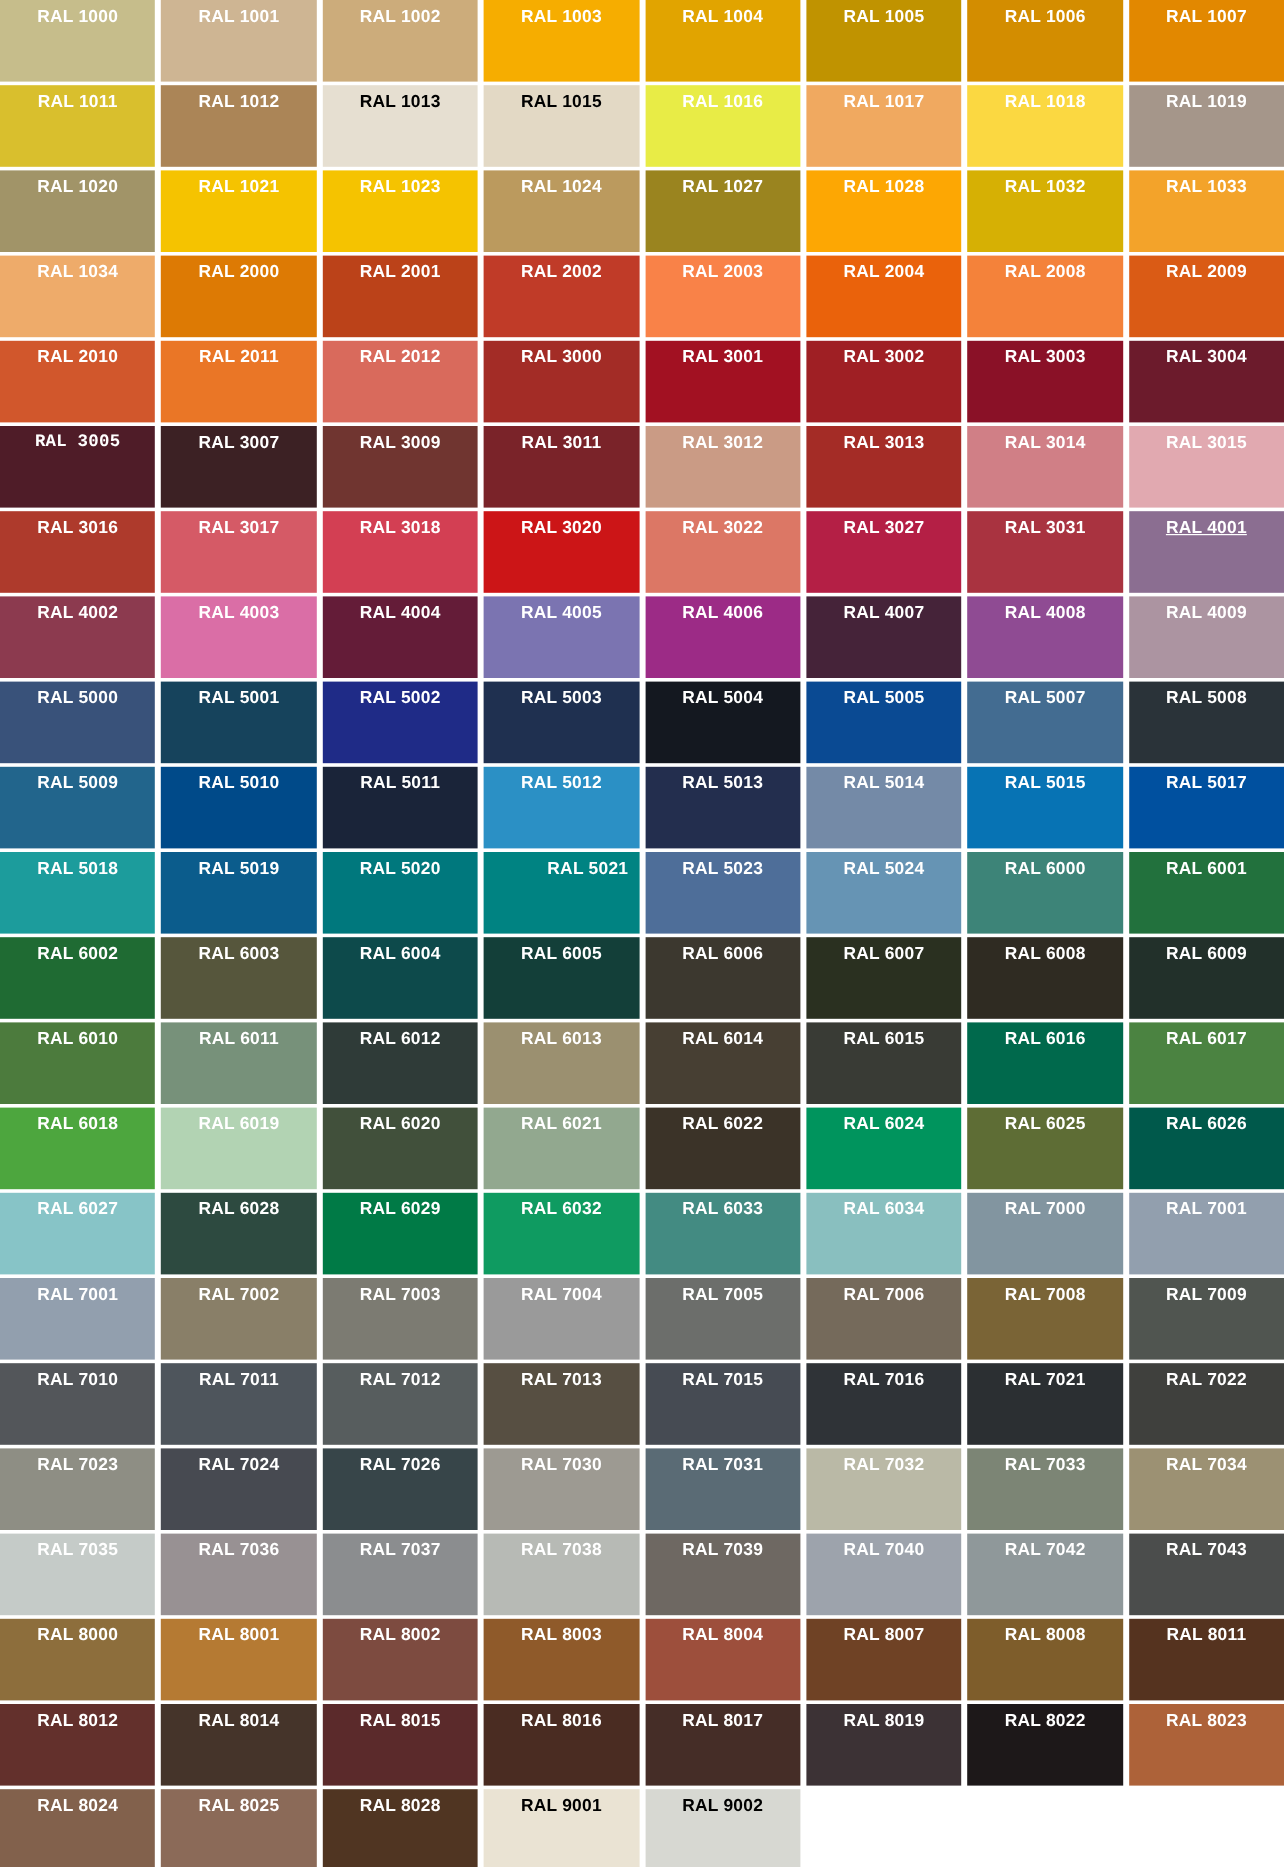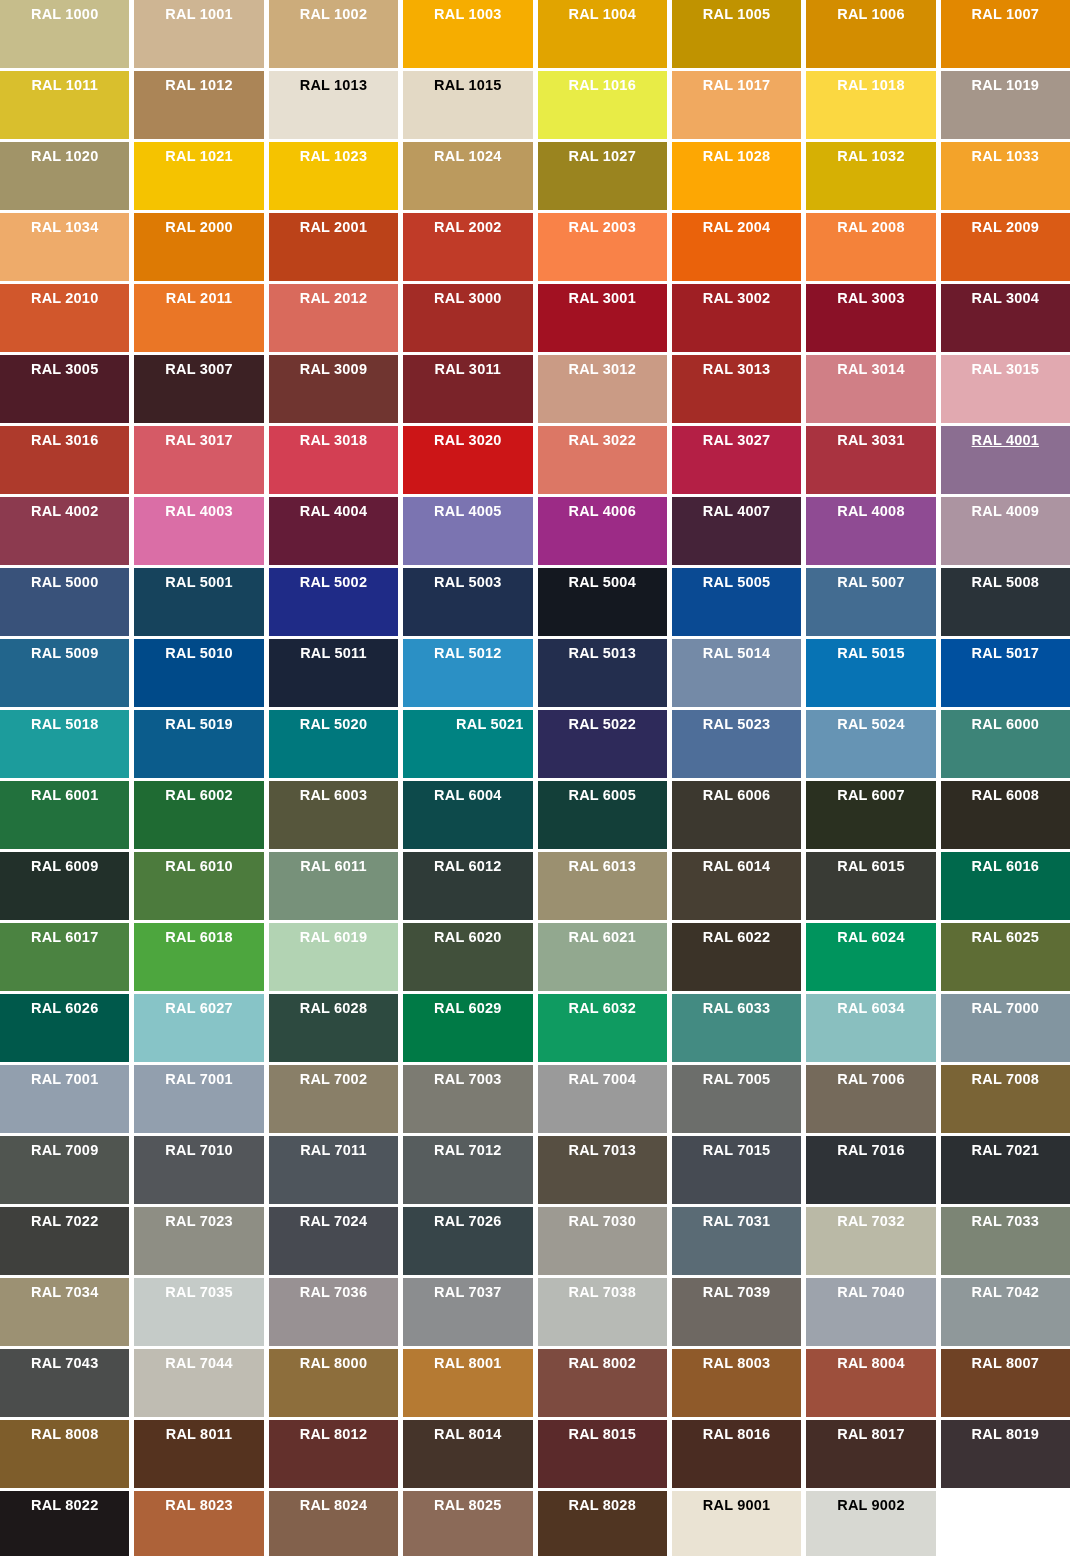--- a/index.html
+++ b/index.html
@@ -157,21 +157,21 @@
     </div>
     <div class="swatch" style="background-color: rgb(159, 31, 36);">
       <span class="label lt" style="color: rgb(255, 255, 255);">RAL 3002</span>
     </div>
     <div class="swatch" style="background-color: rgb(138, 17, 39);">
       <span class="label lt" style="color: rgb(255, 255, 255);">RAL 3003</span>
     </div>
     <div class="swatch" style="background-color: rgb(108, 27, 44);">
       <span class="label lt" style="color: rgb(255, 255, 255);">RAL 3004</span>
     </div>
-    <div class="swatch" style="background-color: rgb(79, 28, 40);">
+    <div class="swatch" style="background-color: rgb(79, 28, 40); font-family: Liberation Mono, monospace;">
       <span class="label lt" style="color: rgb(255, 255, 255);">RAL 3005</span>
     </div>
     <div class="swatch" style="background-color: rgb(60, 33, 36);">
       <span class="label lt" style="color: rgb(255, 255, 255);">RAL 3007</span>
     </div>
     <div class="swatch" style="background-color: rgb(112, 53, 48);">
       <span class="label lt" style="color: rgb(255, 255, 255);">RAL 3009</span>
     </div>
     <div class="swatch" style="background-color: rgb(122, 35, 41);">
       <span class="label lt" style="color: rgb(255, 255, 255);">RAL 3011</span>
@@ -289,23 +289,20 @@
     </div>
     <div class="swatch" style="background-color: rgb(11, 92, 140);">
       <span class="label lt" style="color: rgb(255, 255, 255);">RAL 5019</span>
     </div>
     <div class="swatch" style="background-color: rgb(0, 120, 125);">
       <span class="label lt" style="color: rgb(255, 255, 255);">RAL 5020</span>
     </div>
     <div class="swatch" style="background-color: rgb(0, 131, 130); padding-left: 44px;">
       <span class="label lt" style="color: rgb(255, 255, 255);">RAL 5021</span>
     </div>
-    <div class="swatch" style="background-color: rgb(46, 42, 90);">
-      <span class="label lt" style="color: rgb(255, 255, 255);">RAL 5022</span>
-    </div>
     <div class="swatch" style="background-color: rgb(78, 110, 153);">
       <span class="label lt" style="color: rgb(255, 255, 255);">RAL 5023</span>
     </div>
     <div class="swatch" style="background-color: rgb(102, 148, 180);">
       <span class="label lt" style="color: rgb(255, 255, 255);">RAL 5024</span>
     </div>
     <div class="swatch" style="background-color: rgb(61, 132, 120);">
       <span class="label lt" style="color: rgb(255, 255, 255);">RAL 6000</span>
     </div>
     <div class="swatch" style="background-color: rgb(34, 113, 61);">
@@ -495,23 +492,20 @@
       <span class="label lt" style="color: rgb(255, 255, 255);">RAL 7039</span>
     </div>
     <div class="swatch" style="background-color: rgb(157, 163, 172);">
       <span class="label lt" style="color: rgb(255, 255, 255);">RAL 7040</span>
     </div>
     <div class="swatch" style="background-color: rgb(143, 152, 154);">
       <span class="label lt" style="color: rgb(255, 255, 255);">RAL 7042</span>
     </div>
     <div class="swatch" style="background-color: rgb(75, 77, 76);">
       <span class="label lt" style="color: rgb(255, 255, 255);">RAL 7043</span>
-    </div>
-    <div class="swatch" style="background-color: rgb(191, 188, 178);">
-      <span class="label lt" style="color: rgb(255, 255, 255);">RAL 7044</span>
     </div>
     <div class="swatch" style="background-color: rgb(141, 110, 60);">
       <span class="label lt" style="color: rgb(255, 255, 255);">RAL 8000</span>
     </div>
     <div class="swatch" style="background-color: rgb(181, 122, 51);">
       <span class="label lt" style="color: rgb(255, 255, 255);">RAL 8001</span>
     </div>
     <div class="swatch" style="background-color: rgb(125, 75, 64);">
       <span class="label lt" style="color: rgb(255, 255, 255);">RAL 8002</span>
     </div>

